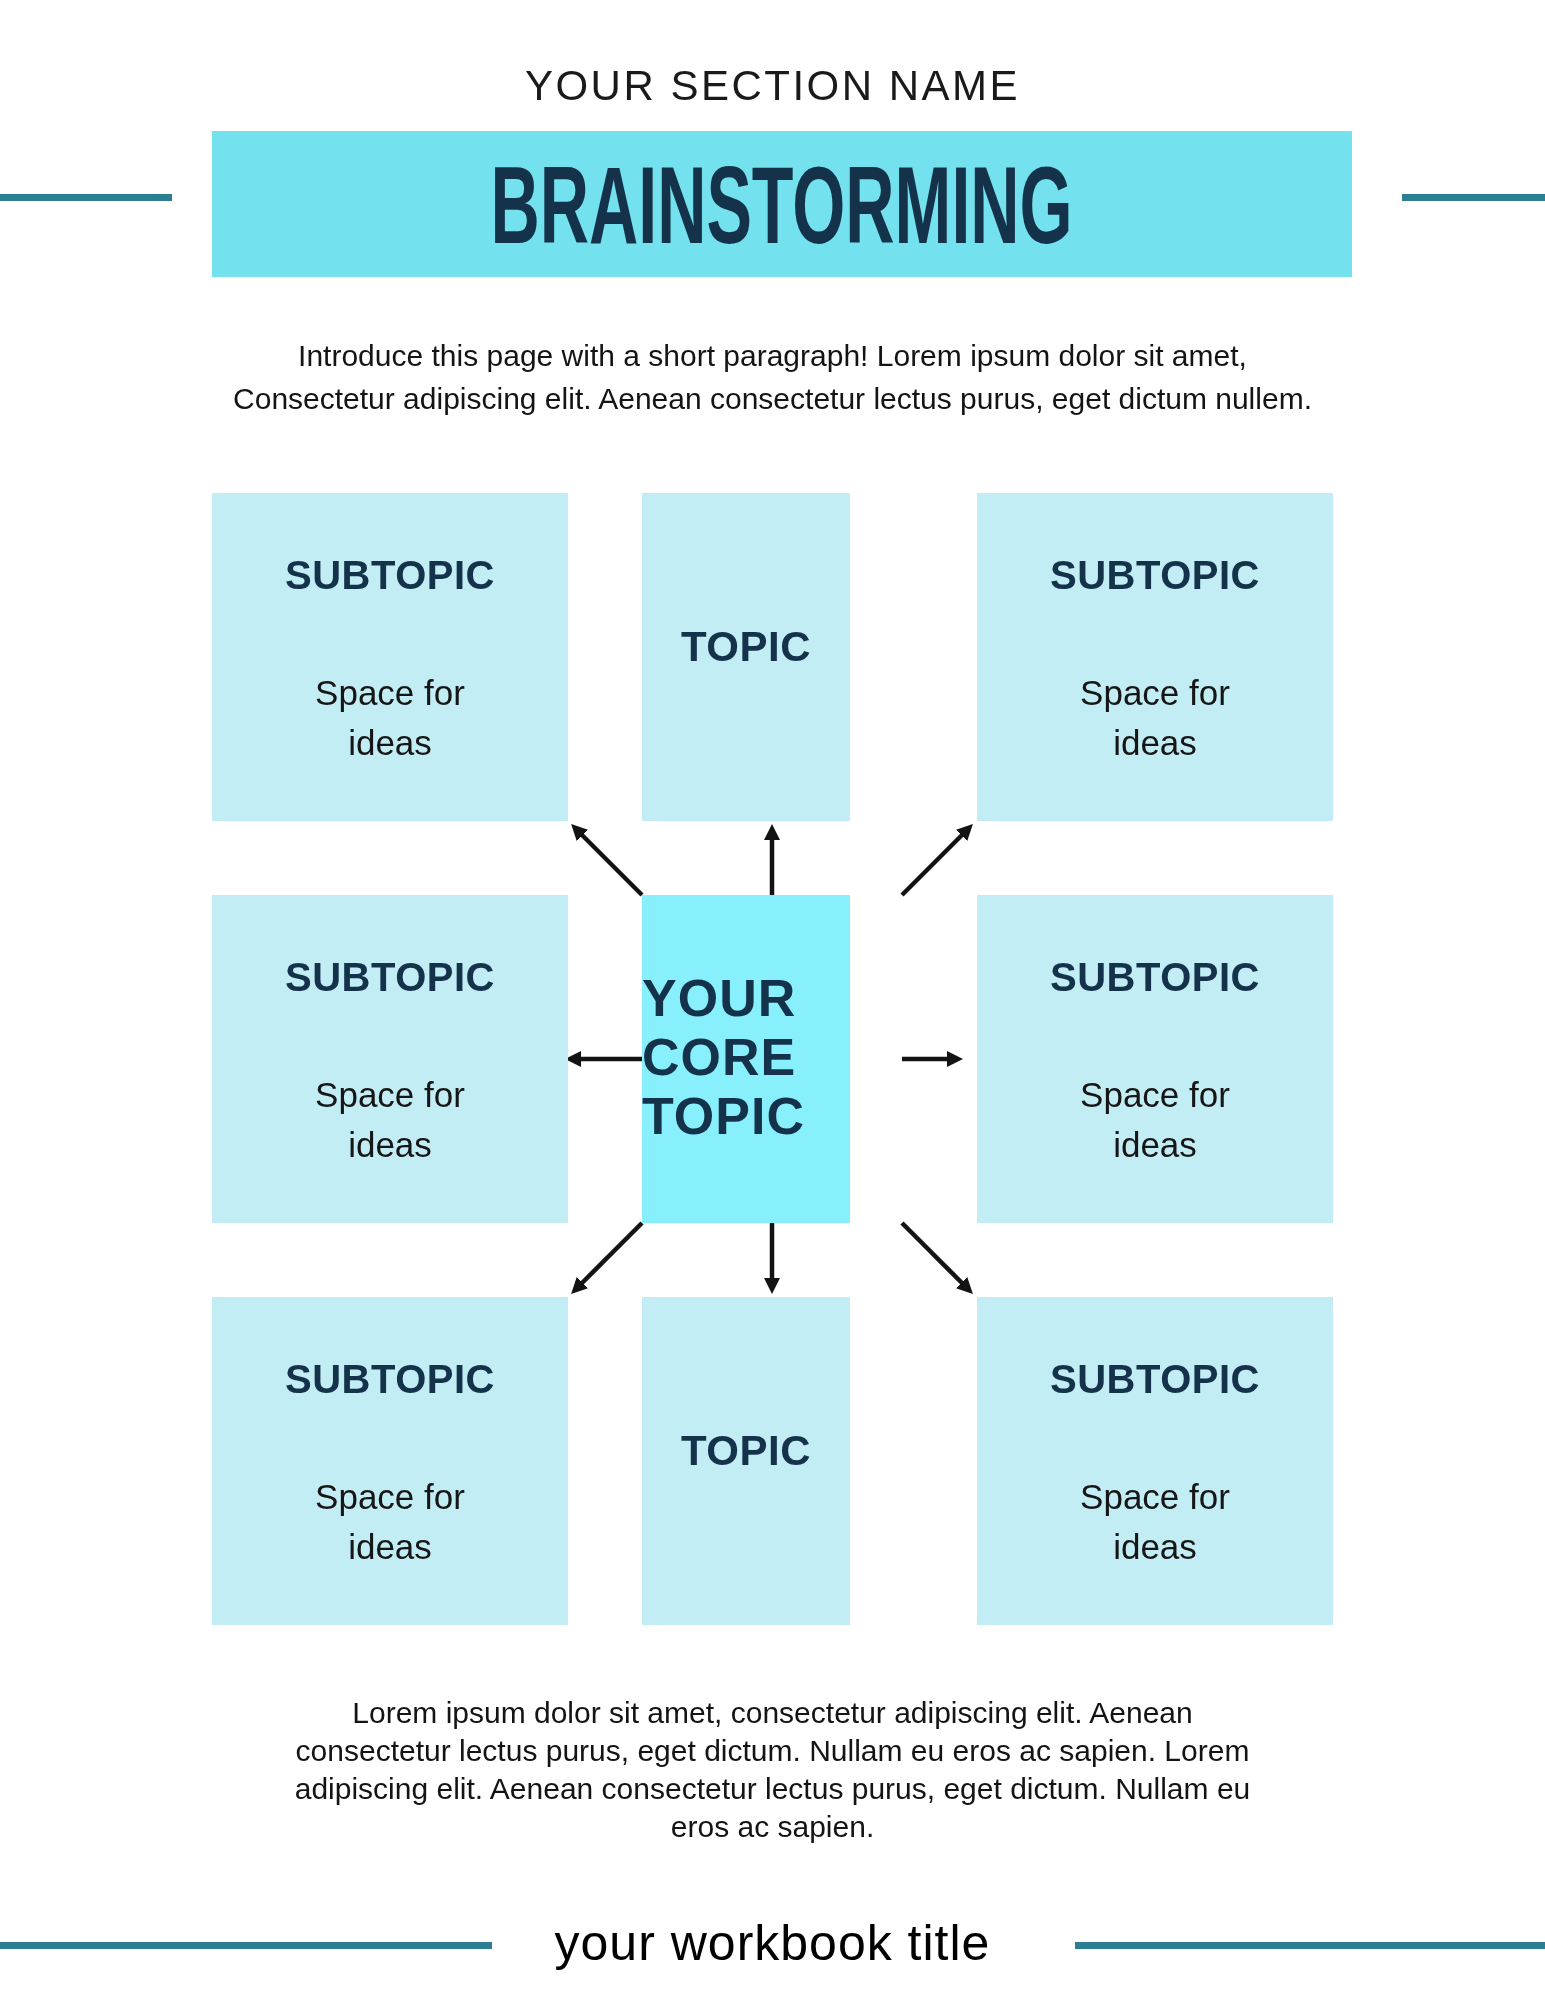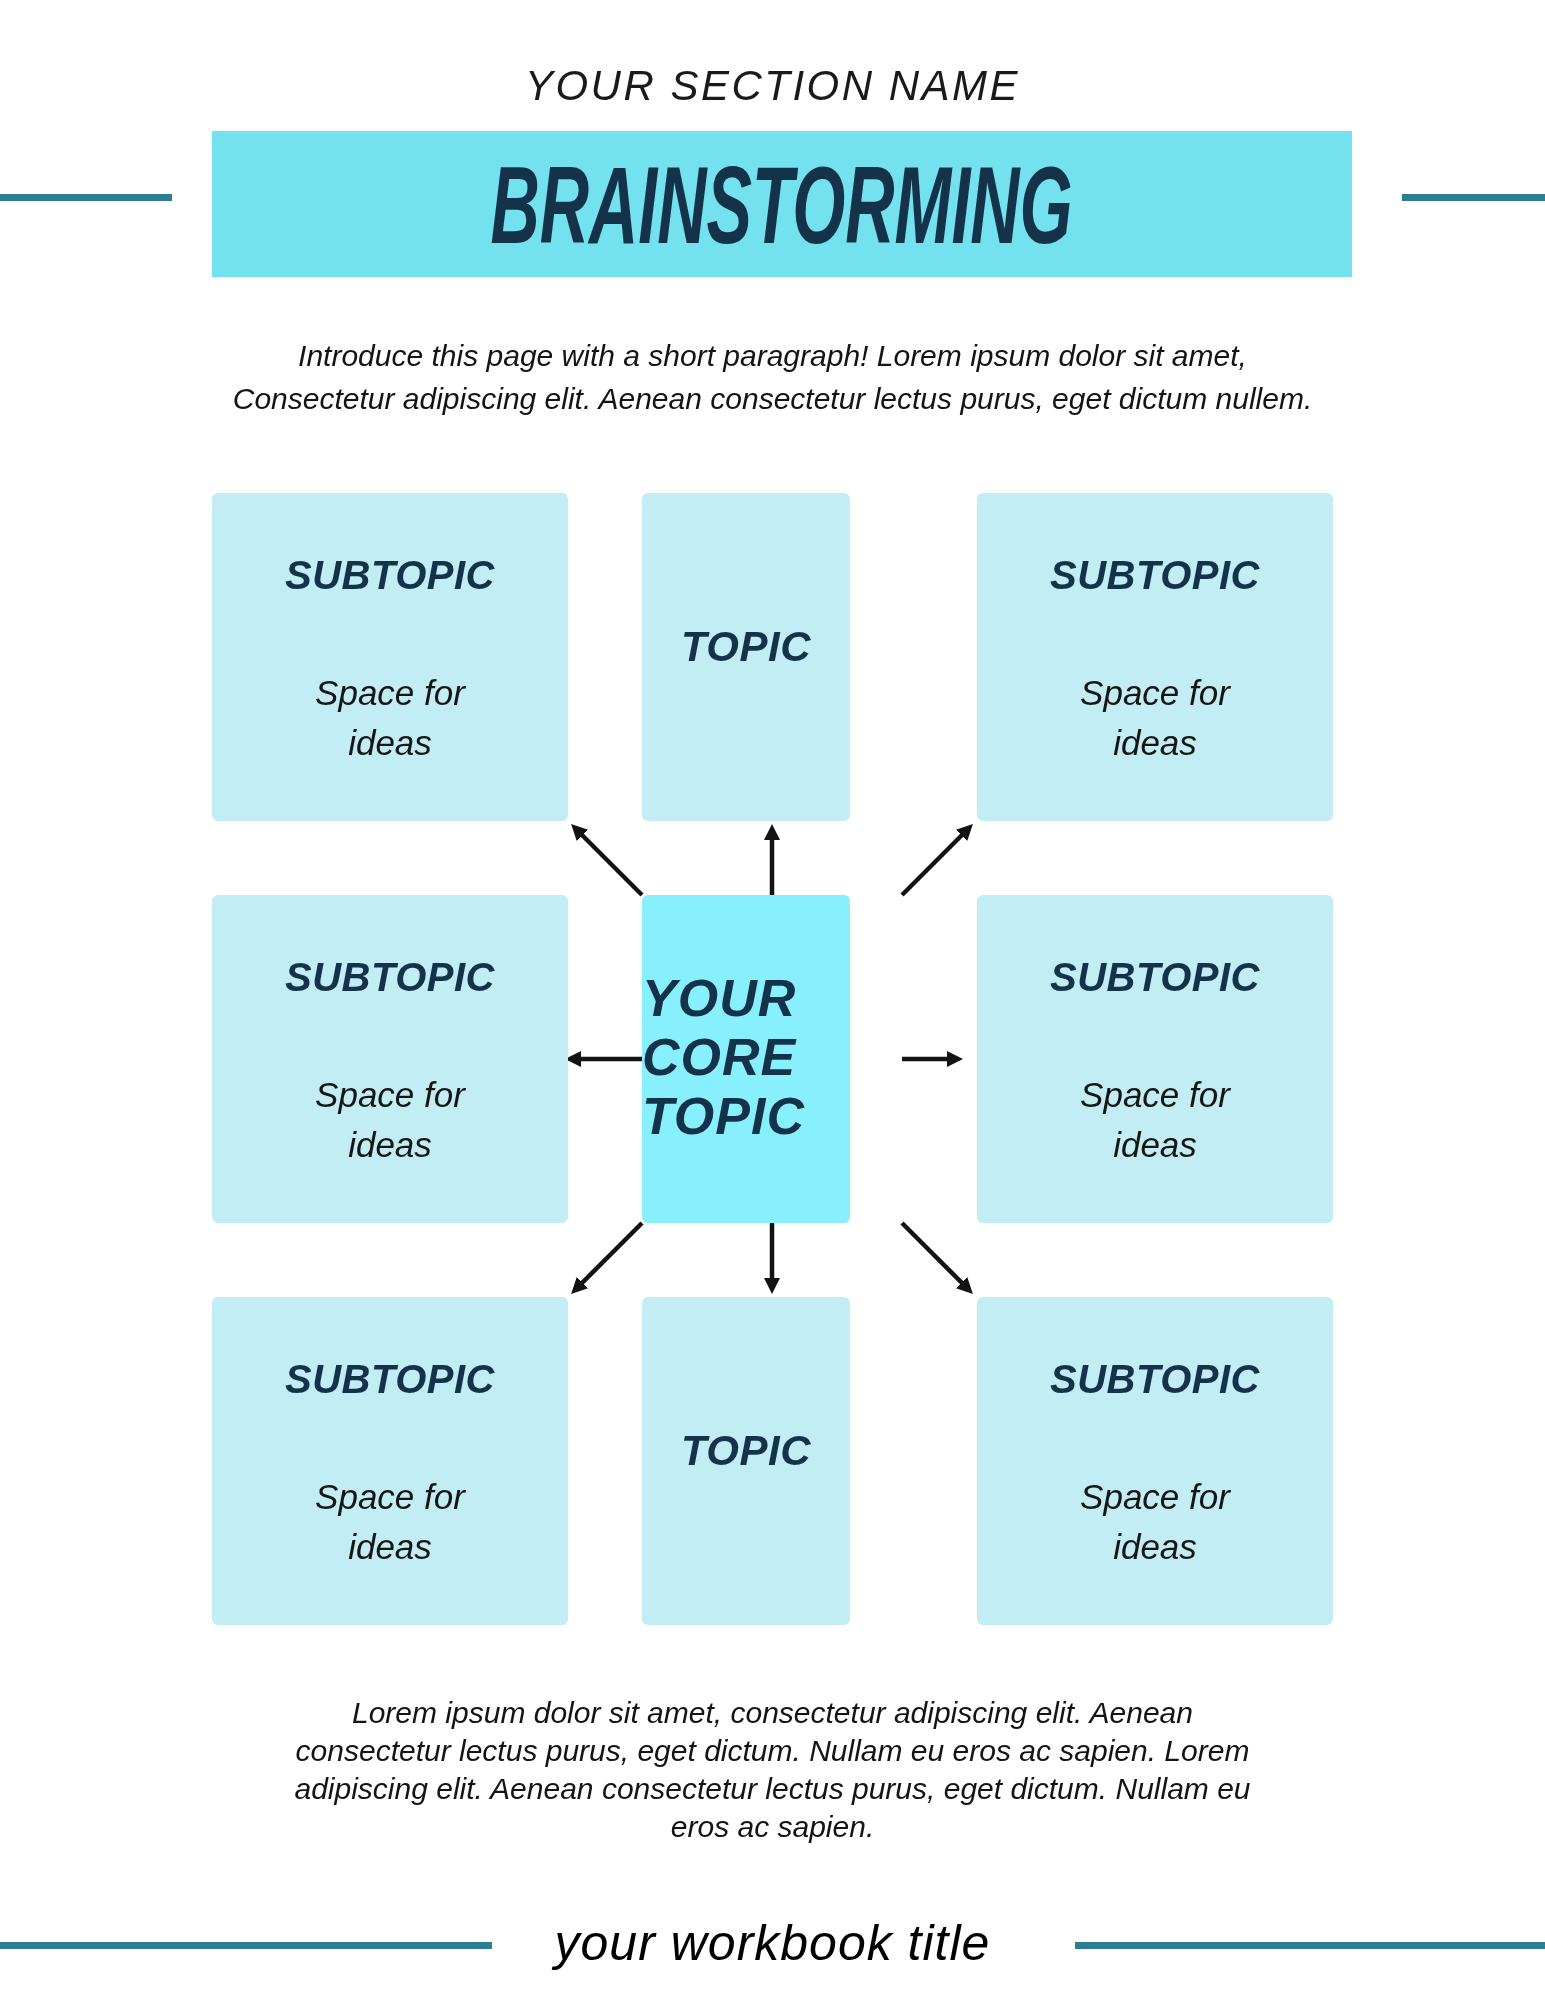--- a/index.html
+++ b/index.html
@@ -1,18 +1,18 @@
 <!DOCTYPE html>
 <html style="--banner-bg: #73E1EE; --core-box-bg: #87F0FC; --subtopic-box-bg: #C2EDF4; --heading-navy: #14334B; --teal-rule: #2C7F92;"><head>
 <meta charset="utf-8">
 <style>
   html,body{margin:0;padding:0;background:#ffffff;}
   .page{
     position:relative;width:1545px;height:2000px;background:#fff;
-    font-family:"Liberation Sans", sans-serif;overflow:hidden;font-style:italic;
+    font-family:"Liberation Sans", sans-serif;overflow:hidden;
   }
   
   .section-name{
     position:absolute;top:62px;left:0;width:100%;text-align:center;
     font-size:42px;font-weight:400;letter-spacing:2.5px;color:#1a1a1a;white-space:nowrap;
   }
   .banner{
     position:absolute;left:212px;top:131px;width:1140px;height:146px;
     background:var(--banner-bg,#73E1EE);
     display:flex;align-items:center;justify-content:center;
@@ -30,21 +30,21 @@
   .intro{
     position:absolute;top:334px;left:0;width:100%;text-align:center;
     font-size:30px;line-height:43px;color:#141414;
   }
   .outro{
     position:absolute;top:1694px;left:0;width:100%;text-align:center;
     font-size:30px;line-height:38px;color:#141414;
   }
   
   .diagram{position:absolute;left:212px;top:493px;width:1121px;height:1132px;}
-  .cell{position:absolute;background:var(--subtopic-box-bg,#C2EDF4);border-radius:6px;}
+  .cell{position:absolute;background:var(--subtopic-box-bg,#C2EDF4);}
   .c-left{left:0;width:356px;}
   .c-mid{left:430px;width:208px;}
   .c-right{left:765px;width:356px;}
   .r-top{top:0;height:328px;}
   .r-mid{top:402px;height:328px;}
   .r-bot{top:804px;height:328px;}
   .cell.core{background:var(--core-box-bg,#87F0FC);}
   .box-title{
     position:absolute;top:60px;left:0;width:100%;text-align:center;
     font-weight:700;font-size:40px;letter-spacing:0.5px;color:var(--heading-navy,#14334B);

